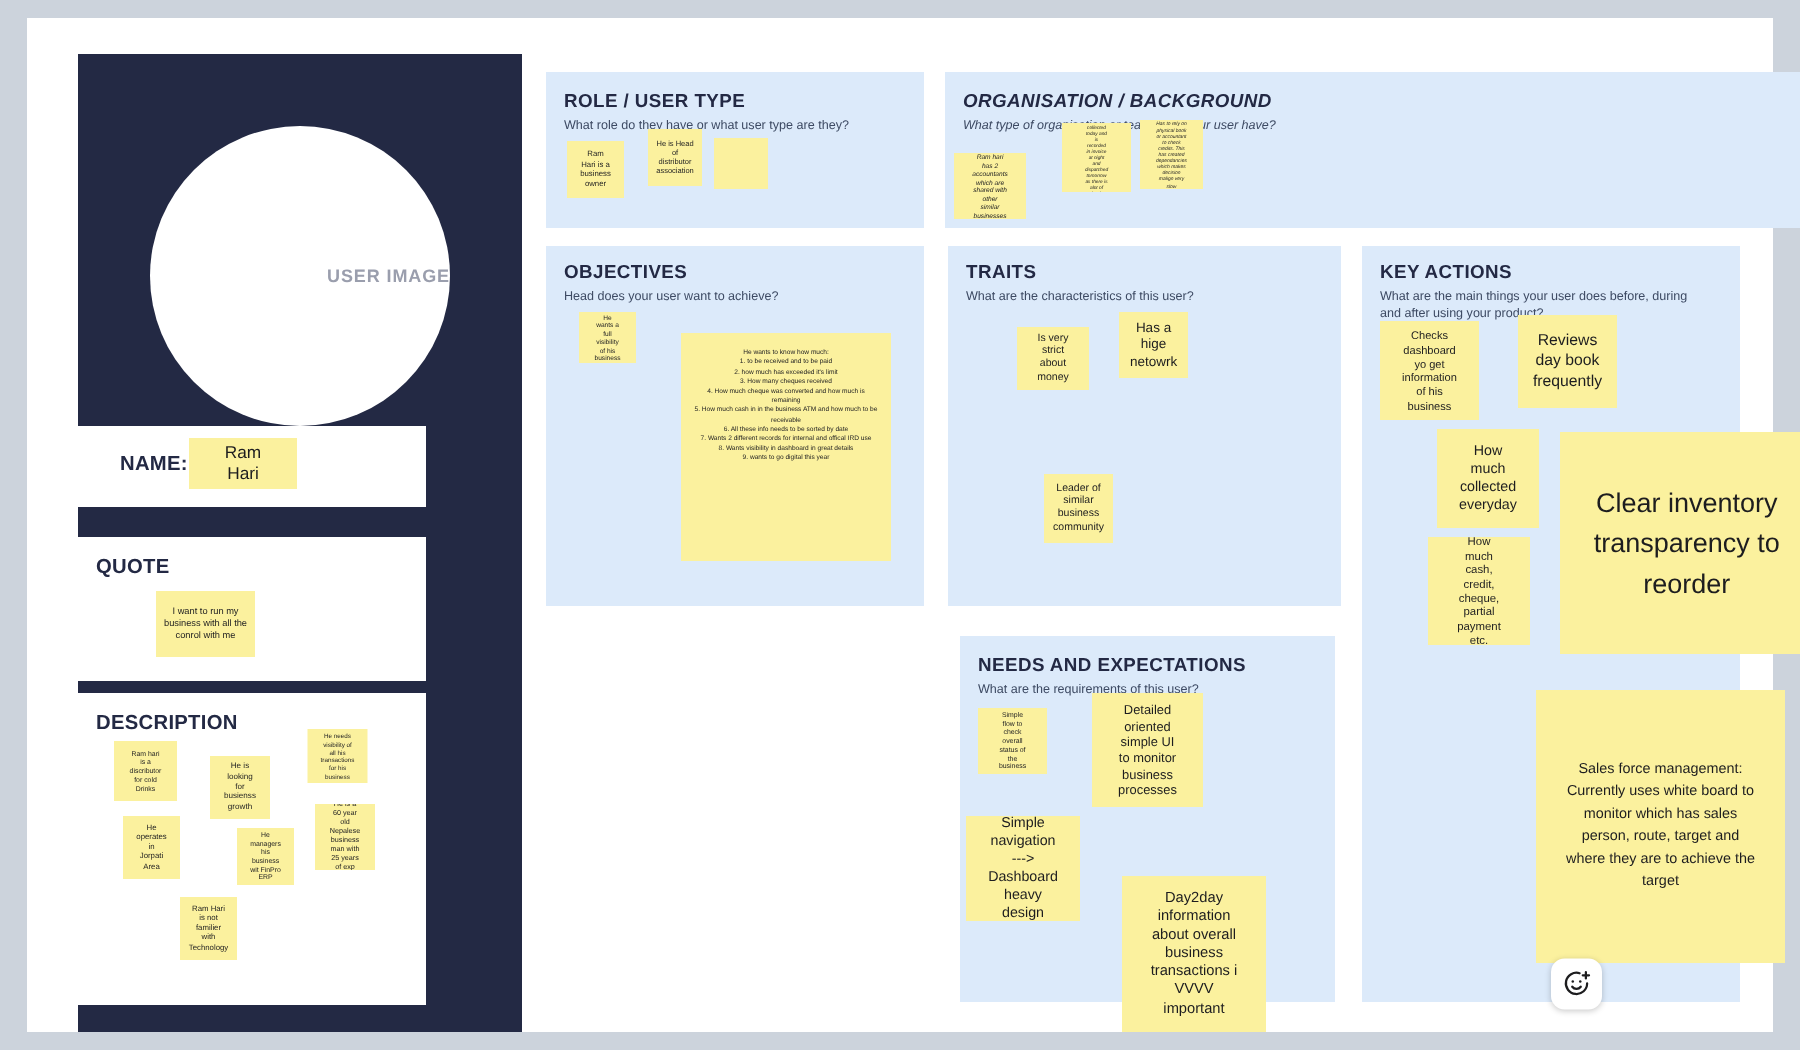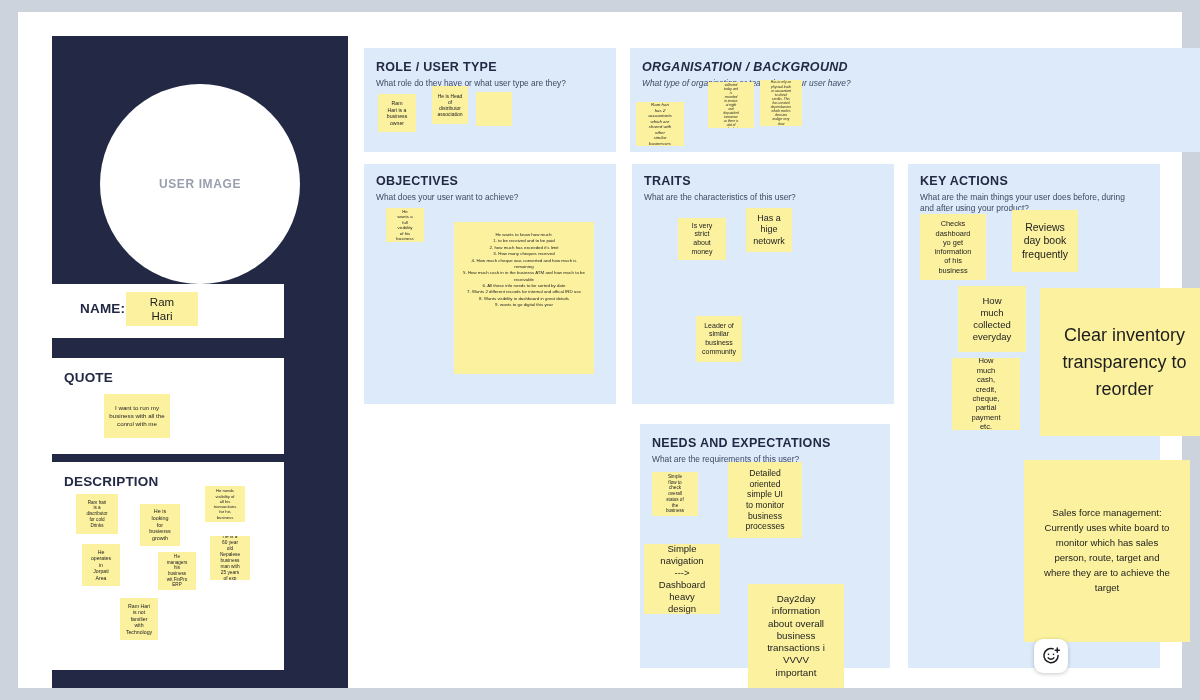--- a/index.html
+++ b/index.html
@@ -13,21 +13,21 @@
     background:#ffffff;
   }
   
   .left-panel{
     position:absolute;left:34px;top:24px;width:296px;height:652px;
     background:#232944;
   }
   .user-image{
     position:absolute;left:48px;top:48px;width:200px;height:200px;
     border-radius:50%;background:#ffffff;
-    display:flex;align-items:center;justify-content:center;
+    display:flex;align-items:center;justify-content:flex-end;
   }
   .user-image span{
     font-size:12px;font-weight:bold;letter-spacing:.6px;color:#9a9ead;
   }
   .white-card{
     position:absolute;background:#ffffff;
   }
   .card-title{
     position:absolute;font-size:13.5px;font-weight:bold;color:#232944;
     letter-spacing:.2px;
@@ -111,21 +111,21 @@
   <div class="section" style="left:612px;top:36px;width:608px;height:104px;font-style:italic;">
     <div class="sec-title" style="left:12px;top:12px;">ORGANISATION / BACKGROUND</div>
     <div class="sec-sub" style="left:12px;top:30px;">What type of organisation or team does your user have?</div>
     <div class="note" style="left:6px;top:54px;width:48px;height:44px;font-size:4.4px;">Ram hari has 2 accountants which are shared with other similar businesses</div>
     <div class="note" style="left:78px;top:34px;width:46px;height:46px;font-size:3.2px;">Runs on old model s all the data are collected today and is recorded in invoice at night and dispatched tomorrow as there is alot of redundent tasks for any transaction</div>
     <div class="note" style="left:130px;top:32px;width:42px;height:46px;font-size:3.3px;">Has to rely on physical book or accountant to check credits. This has created dependancies which makes decision malign very slow</div>
   </div>
 
   <div class="section" style="left:346px;top:152px;width:252px;height:240px;">
     <div class="sec-title" style="left:12px;top:10px;">OBJECTIVES</div>
-    <div class="sec-sub" style="left:12px;top:28px;">What does your user want to achieve?</div>
+    <div class="sec-sub" style="left:12px;top:28px;">Head does your user want to achieve?</div>
     <div class="note" style="left:22px;top:44px;width:38px;height:32px;font-size:4.4px;">He wants a full visibility of his business</div>
   </div>
 
   <div class="note note-list" style="left:436px;top:210px;width:140px;height:152px;font-size:4.4px;">
     <div>He wants to know how much:</div>
     <div>1. to be received and to be paid</div>
     <div>2. how much has exceeded it's limit</div>
     <div>3. How many cheques received</div>
     <div>4. How much cheque was converted and how much is remaining</div>
     <div>5. How much cash in in the business ATM and how much to be receivable</div>

